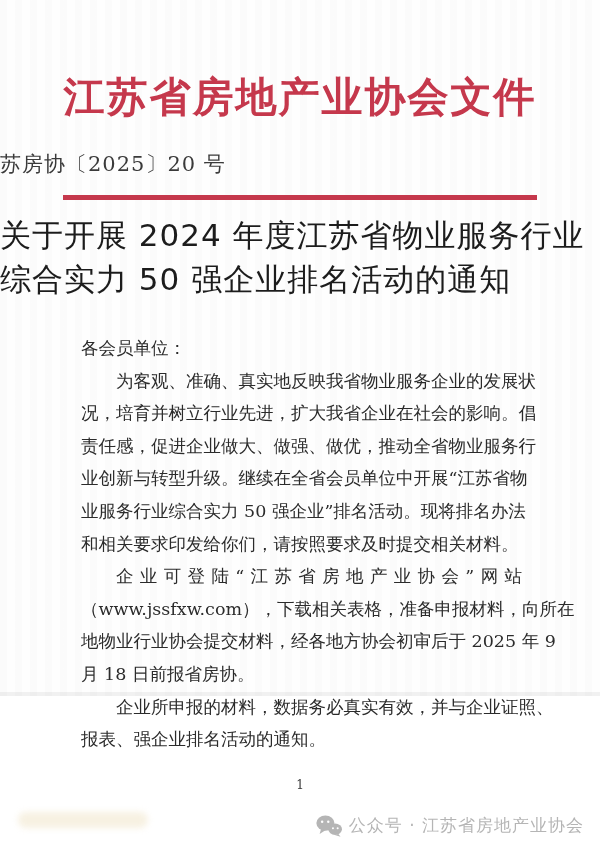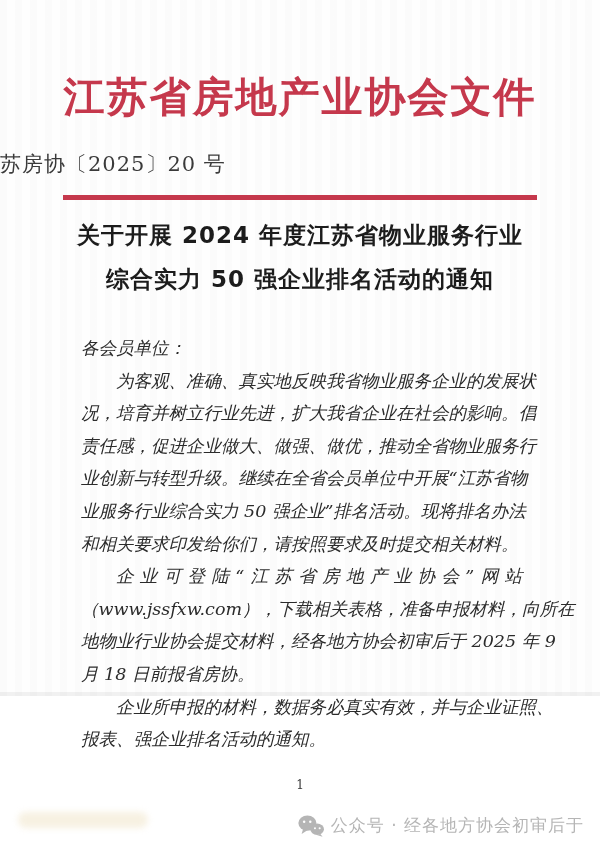--- a/index.html
+++ b/index.html
@@ -37,41 +37,39 @@
     color: #3a3a3a;
   }
   .red-rule {
     position: absolute;
     top: 195px; left: 63px;
     width: 474px; height: 5px;
   }
   .doc-title {
     position: absolute;
     top: 213px; left: 0; right: 0;
-    text-align: center;
     font-family: "DejaVu Sans", "Liberation Sans", sans-serif;
-    font-size: 23px;
-    font-weight: bold;
+    font-size: 31px;
+    font-weight: normal;
     line-height: 44px;
     color: #1c1c1c;
     letter-spacing: 1px;
   }
   .body-block {
     position: absolute;
     top: 332px; left: 81px;
     width: 441px;
     font-size: 17.5px;
     line-height: 32.6px;
     color: #2b2b2b;
   }
   .body-line {
     text-align: justify;
     text-align-last: justify;
     white-space: nowrap;
-    font-style: italic;
   }
   .body-line.indent { padding-left: 35px; }
   .body-line.last { text-align-last: left; white-space: normal; }
   .salutation { text-align-last: left; }
   .page-number {
     position: absolute;
     top: 778px; left: 0; right: 0;
     text-align: center;
     font-size: 12px;
     color: #3a3a3a;
@@ -147,18 +145,18 @@
     <svg class="wechat-icon" viewBox="0 0 36 30">
       <ellipse cx="13" cy="11" rx="12.5" ry="10.5" fill="#b5b5b5"></ellipse>
       <polygon points="7,19 5,26 13,21" fill="#b5b5b5"></polygon>
       <circle cx="8.5" cy="9" r="1.7" fill="#fefefe"></circle>
       <circle cx="17" cy="9" r="1.7" fill="#fefefe"></circle>
       <ellipse cx="26.5" cy="19.5" rx="9.5" ry="8" fill="#b5b5b5"></ellipse>
       <polygon points="31,26 34,30 26,27.5" fill="#b5b5b5"></polygon>
       <circle cx="23.5" cy="18" r="1.4" fill="#fefefe"></circle>
       <circle cx="30" cy="18" r="1.4" fill="#fefefe"></circle>
     </svg>
-    <span>公众号 · 经各地方协会初审后于</span>
+    <span>公众号 · 江苏省房地产业协会</span>
   </div>
 
   <div class="bottom-edge"></div>
 
 </div>
 
 </body></html>

